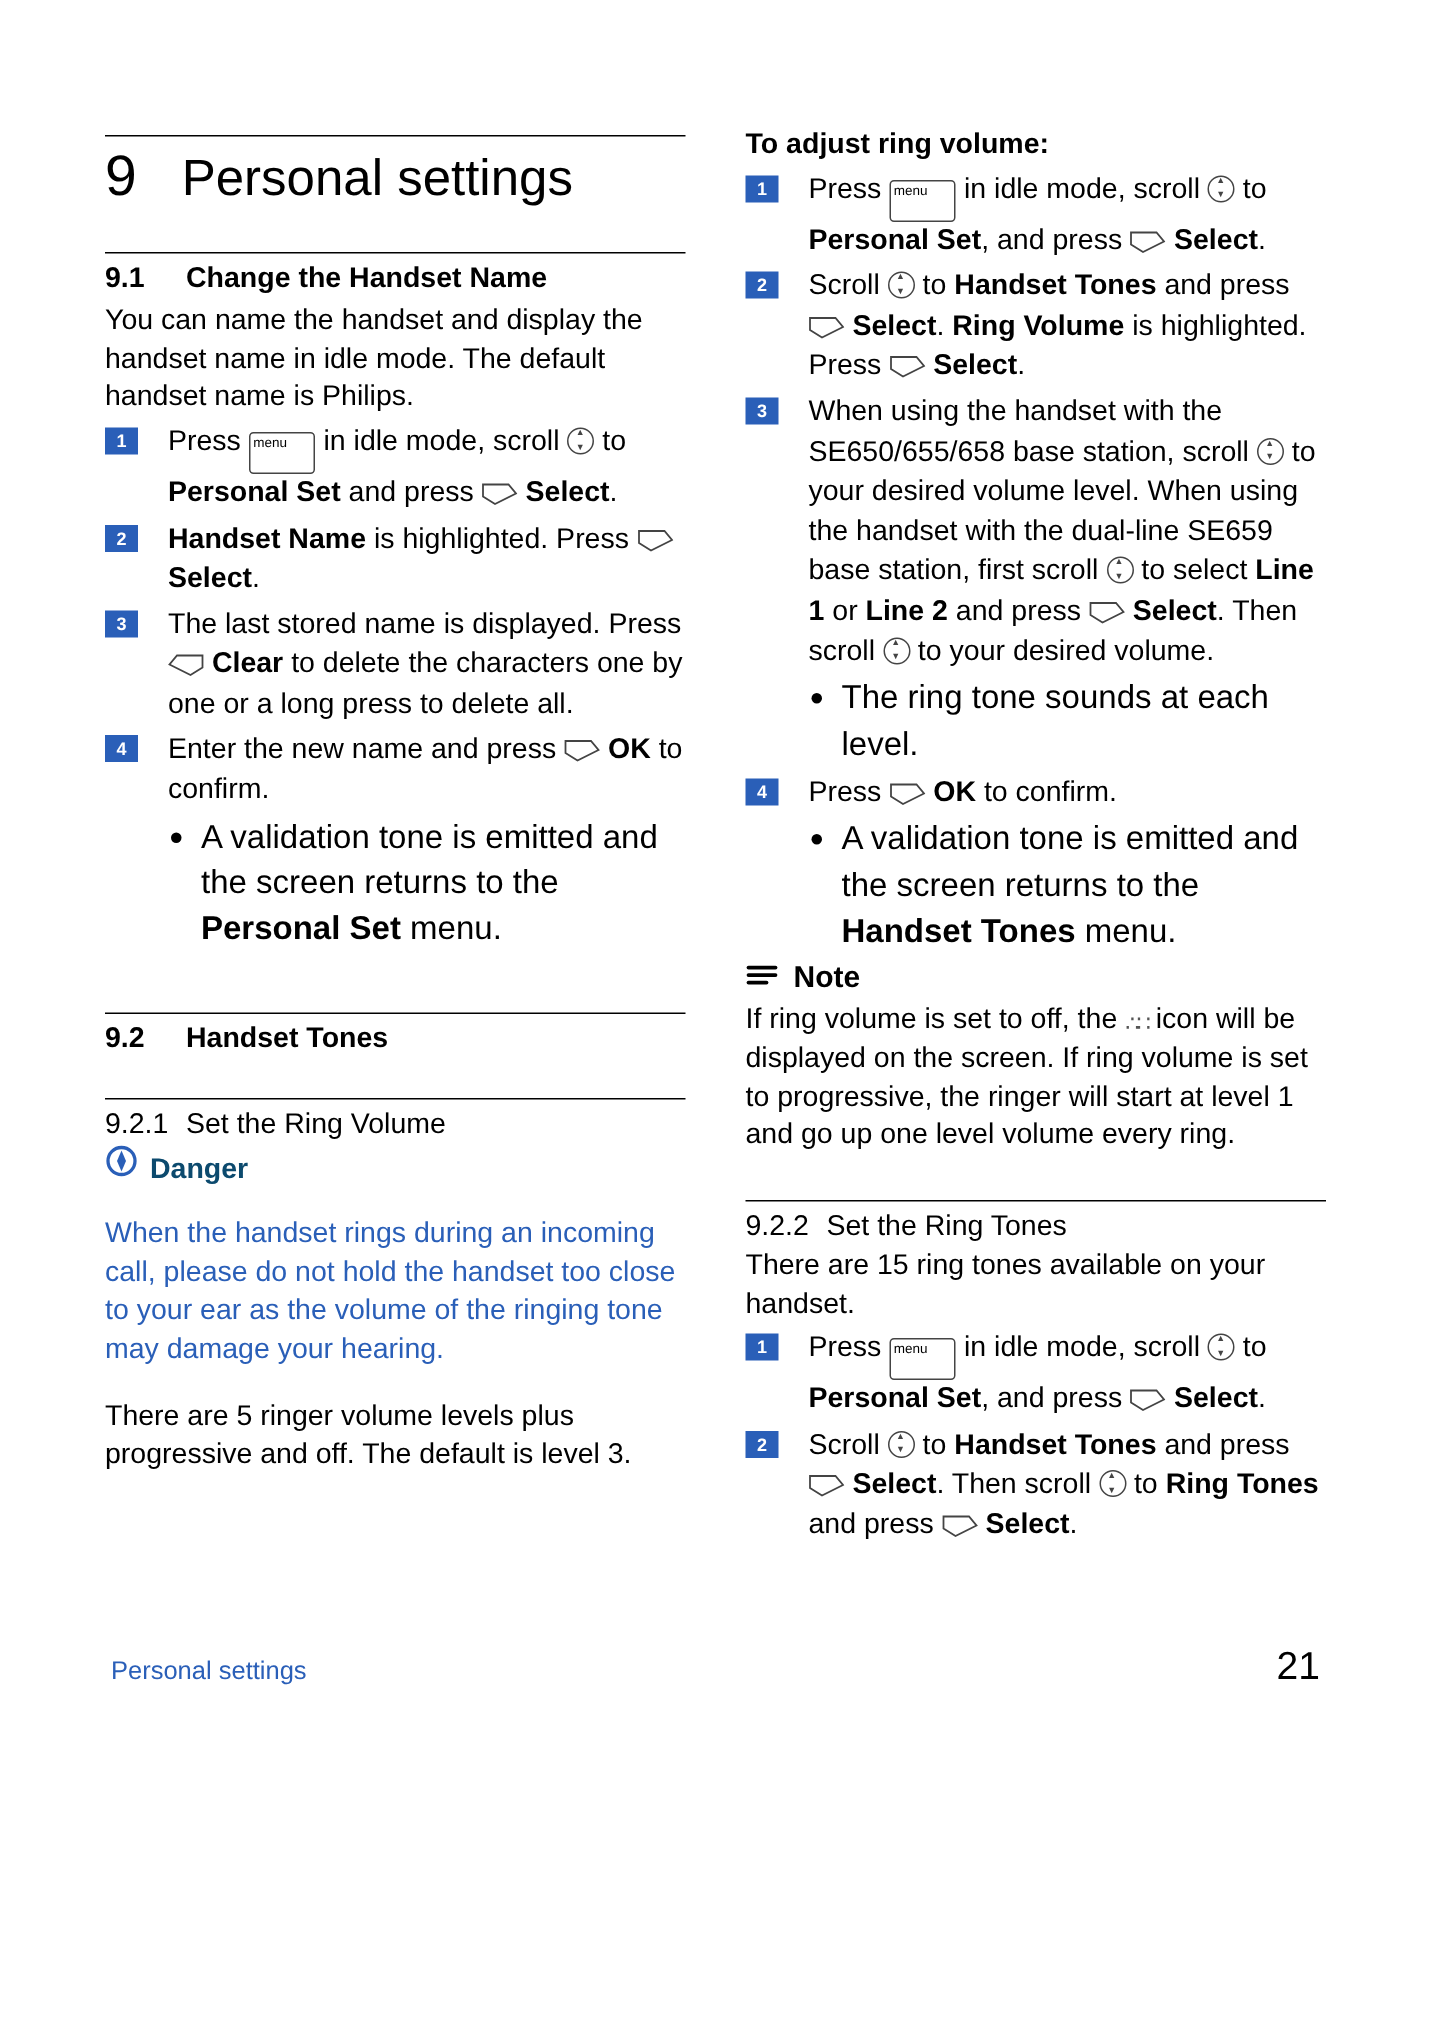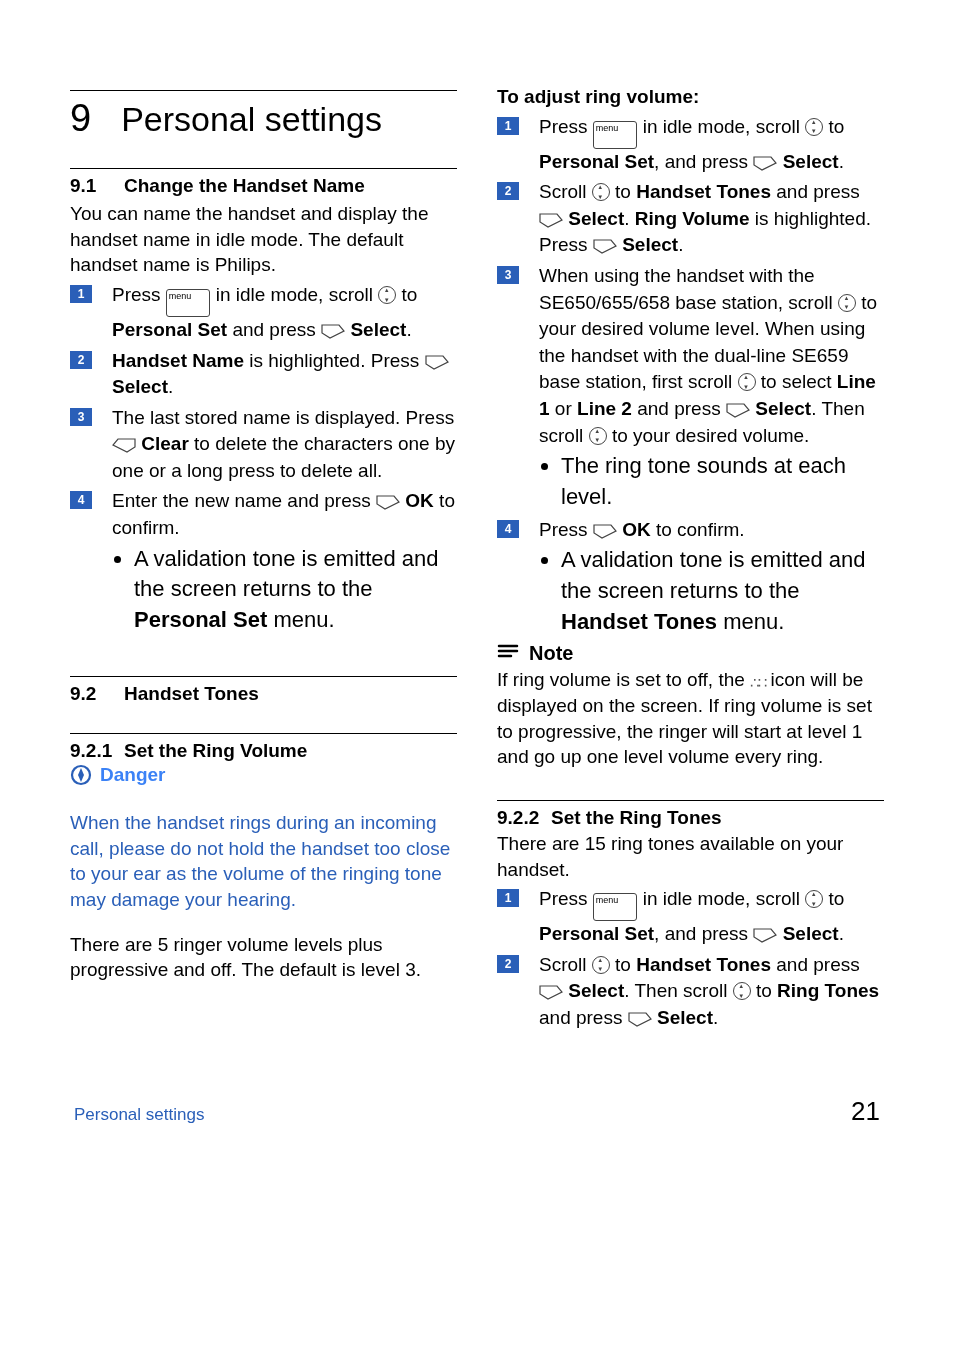--- a/index.html
+++ b/index.html
@@ -42,21 +42,21 @@
     font-size: 34px;
     font-weight: 300;
     font-family: "Trebuchet MS", Arial, sans-serif;
   }
   .h2 {
     font-weight: 700;
     font-size: 19px;
     margin: 2px 0 4px 0;
   }
   .h2 .secnum { display:inline-block; width:54px; }
-  .h3 { font-weight:700; font-size:19px; margin: 2px 0 2px 0; }
+  .h3 { font-weight:400; font-size:19px; margin: 2px 0 2px 0; }
   .h3 .secnum { display:inline-block; width:54px; }
   .para { font-size: 19px; line-height: 1.35; margin: 0 0 4px 0; }
   .bold { font-weight: 700; margin-top: 13px; }
   ol.steps { list-style:none; padding:0; margin:0; }
   ol.steps > li {
     position: relative;
     padding-left: 42px;
     font-size: 19px;
     line-height: 1.4;
     margin-bottom: 4px;
@@ -100,23 +100,23 @@
   .nav-key::after{
     content:"▼"; position:absolute; left:4.5px; bottom:-1px; font-size:6px; color:#444;
   }
   .soft-key-left, .soft-key-right {
     display:inline-block;
     vertical-align:-4px;
   }
   .soft-key-left svg, .soft-key-right svg { display:block; }
   .danger-row {
     display:flex;
-    align-items:flex-start;
+    align-items:flex-end;
     gap:8px;
-    color:#3b82f6;
+    color:#0c4a6e;
     font-weight:700;
     font-size:19px;
     margin:2px 0 2px 0;
   }
   .danger-text { color:#2a5fb8; font-size:19px; line-height:1.35; }
   .note-row {
     display:flex;
     align-items:center;
     gap:10px;
     font-weight:700;

